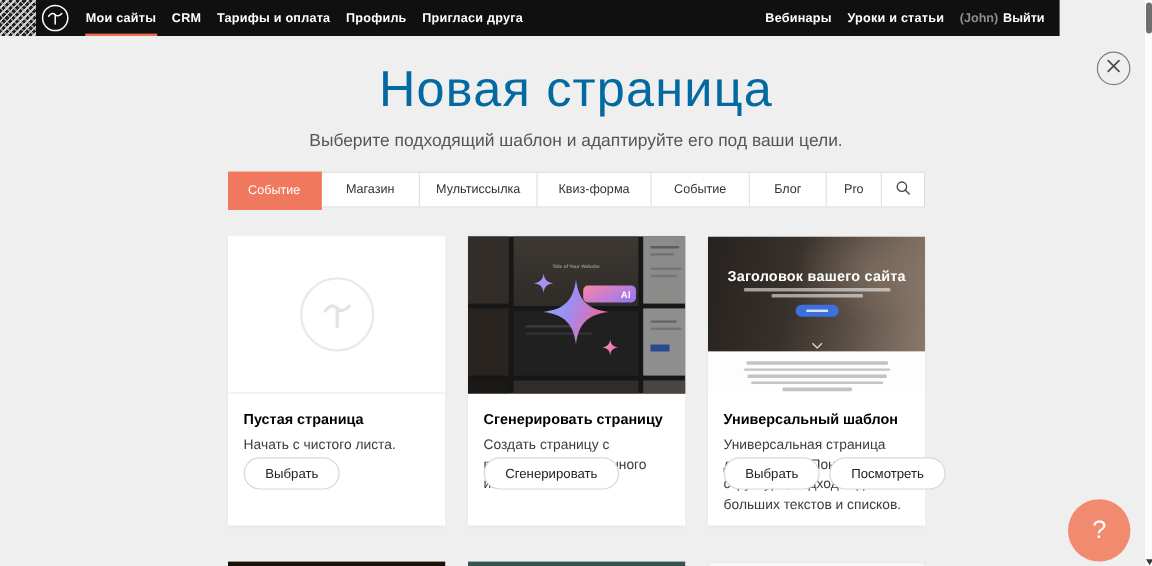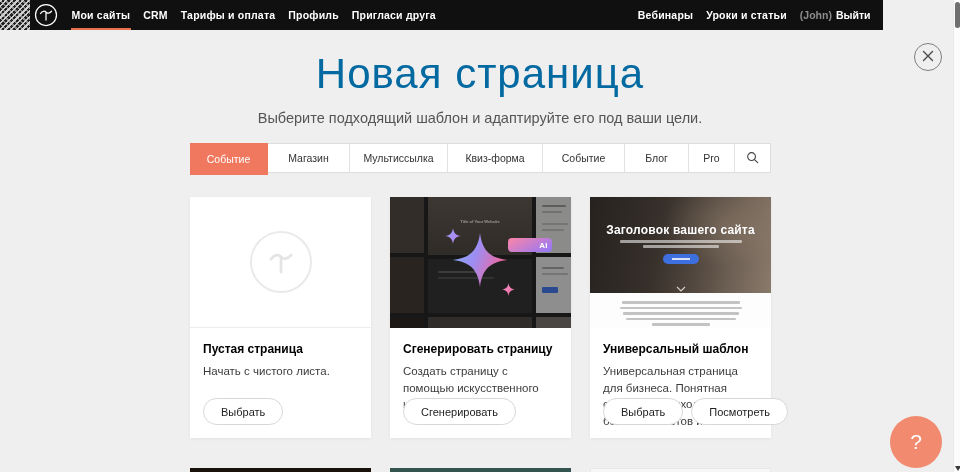--- a/index.html
+++ b/index.html
@@ -55,39 +55,39 @@
          height:32px; }
 
   
   .card { position:absolute; top:197px; width:181px; height:241px; background:#fff;
           box-shadow:0 1px 3px rgba(0,0,0,.06); }
   .card.c0 { left:190px; } .card.c1 { left:390px; } .card.c2 { left:590px; }
   .card-img { position:relative; width:100%; height:131px; overflow:hidden; }
   .card-body { position:relative; padding:14px 13px 0 13px; height:110px; }
   .card-title { font-size:12px; font-weight:bold; color:#000; margin-bottom:7px; }
   .card-desc { font-size:11.5px; line-height:1.45; color:#3c3c3c; }
-  .card-actions { position:absolute; left:13px; bottom:13px; display:flex; gap:8px; }
+  .card-actions { position:absolute; left:13px; bottom:30px; display:flex; gap:8px; }
   .btn { background:#fff; border:1px solid #d7d7d7; border-radius:14px; height:27px;
          padding:0 17px; font-size:11px; color:#222; cursor:pointer;
          font-family:"Liberation Sans",sans-serif; white-space:nowrap; }
 
   
   .blank-img { background:#fff; border-bottom:1px solid #ededed;
                display:flex; align-items:center; justify-content:center; }
   .blank-logo { width:62px; height:62px; border:2px solid #eaeaea; border-radius:50%;
                display:flex; align-items:center; justify-content:center; }
 
   
   .ai-img { background:#1e1e1e; }
   .tile { position:absolute; }
   .ai-overlay { position:absolute; inset:0; background:rgba(12,12,12,.38); }
   .ai-star-big { position:absolute; left:63px; top:36px; width:54px; height:54px; }
   .ai-star-tl  { position:absolute; left:55px; top:31px; width:16px; height:16px; }
   .ai-star-br  { position:absolute; left:112px; top:86px; width:13px; height:13px; }
-  .ai-badge { position:absolute; left:118px; top:41px; width:44px; height:14px; border-radius:4px;
+  .ai-badge { position:absolute; left:96px; top:41px; width:44px; height:14px; border-radius:4px;
               background:linear-gradient(150deg,#f283ae 10%, #9a79f2 90%);
               color:#fff; font-size:8px; font-weight:bold; display:flex; align-items:center;
               justify-content:center; letter-spacing:.3px;padding-left:27px; }
   .mini-line { position:absolute; height:2px; background:#9a9a9a; border-radius:1px; }
   .mini-title { position:absolute; width:100%; text-align:center; color:rgba(255,255,255,.85);
               font-size:4px; font-weight:bold; }
 
   
   .tpl-hero { position:absolute; top:0; left:0; width:100%; height:96px;
               background:linear-gradient(100deg,#26221f 0%, #37302b 38%, #554a41 62%, #706256 80%, #8a7a6c 100%); }

